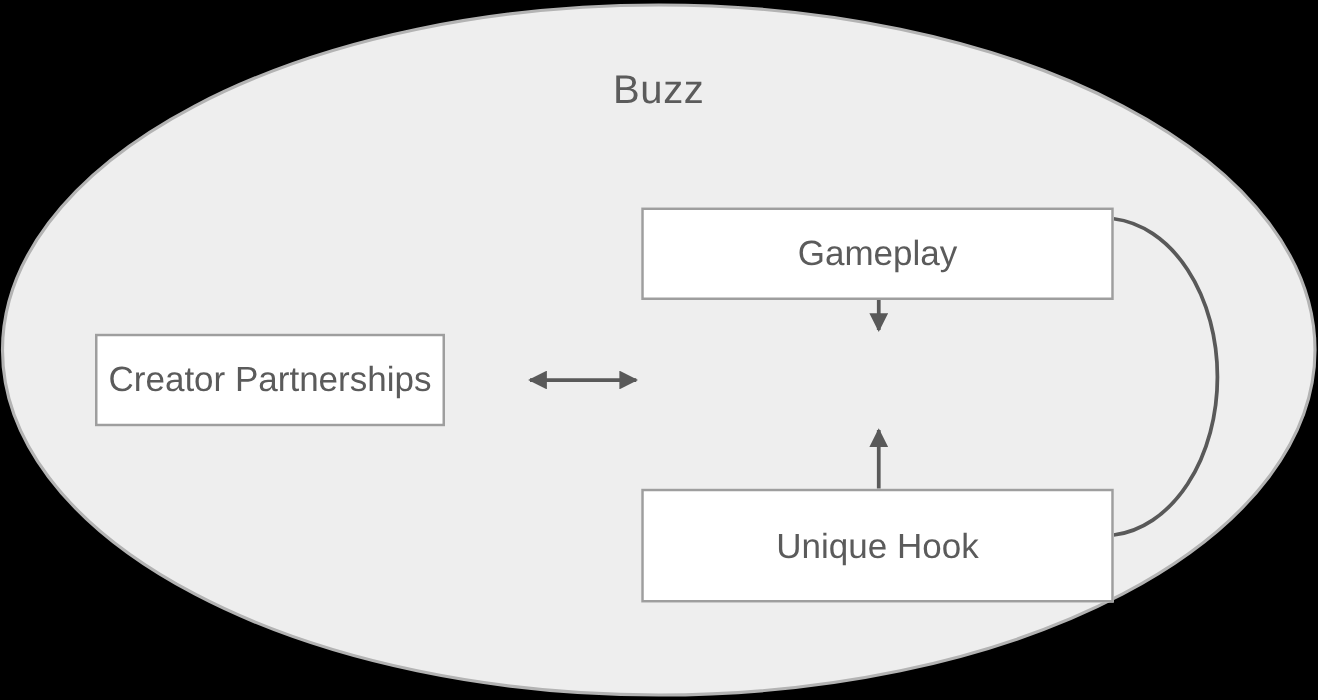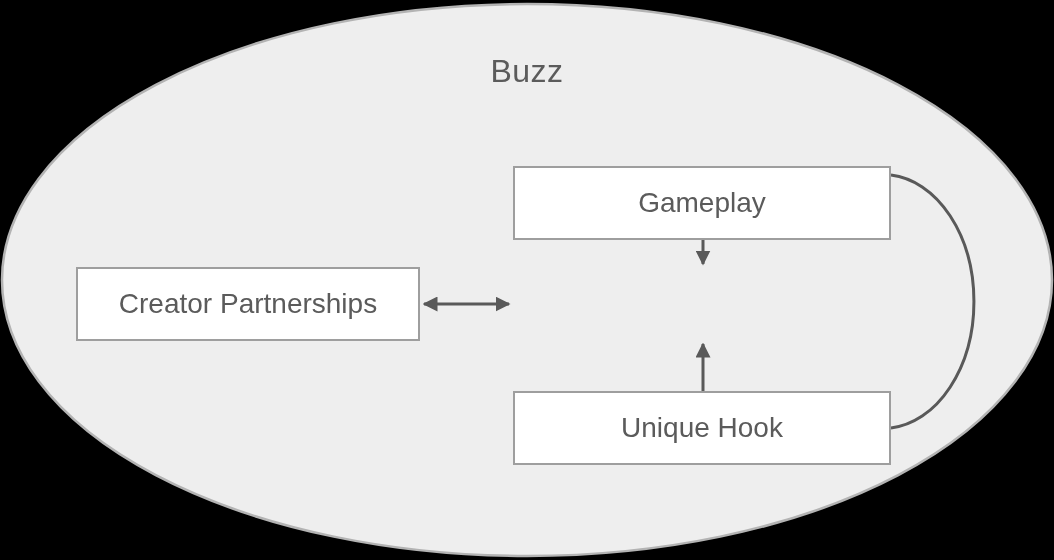--- a/index.html
+++ b/index.html
@@ -29,22 +29,22 @@
     box-sizing: border-box;
     display: flex;
     align-items: center;
     justify-content: center;
     font-size: 28px;
     color: #5b5b5b;
     white-space: nowrap;
   }
   #node-gameplay      { left: 513px; top: 138px; width: 378px; height: 74px; margin-top: 28px; }
   #node-watchability  { left: 513px; top: 267px; width: 378px; height: 74px; }
-  #node-unique-hook   { left: 513px; top: 391px; width: 378px; height: 74px; }
-  #node-creator       { left:  76px; top: 267px; width: 344px; height: 74px; }
+  #node-unique-hook   { left: 513px; top: 391px; width: 378px; height: 91px; }
+  #node-creator       { left:  76px; top: 267px; width: 280px; height: 74px; }
 </style>
 </head>
 <body>
 
 <div class="stage">
 
   <svg class="shape-layer" width="1054" height="560" viewBox="0 0 1054 560">
     <defs>
       <marker id="arrowhead" viewBox="0 0 10 10" refX="9" refY="5" markerWidth="5" markerHeight="5" orient="auto-start-reverse">
         <path d="M 0 0 L 10 5 L 0 10 z" fill="#595959"></path>

